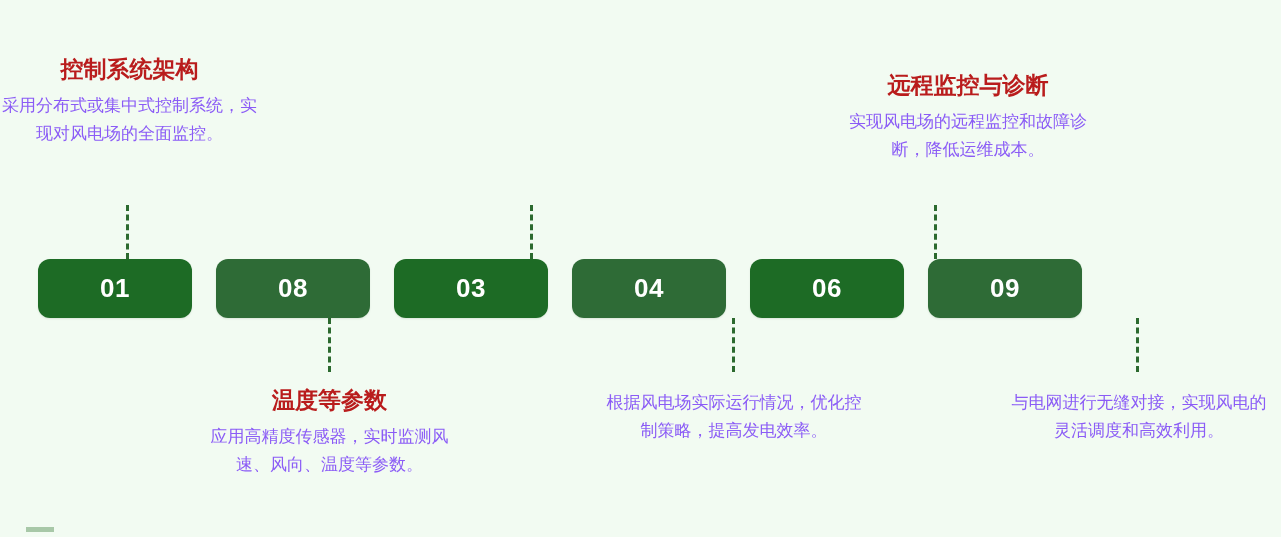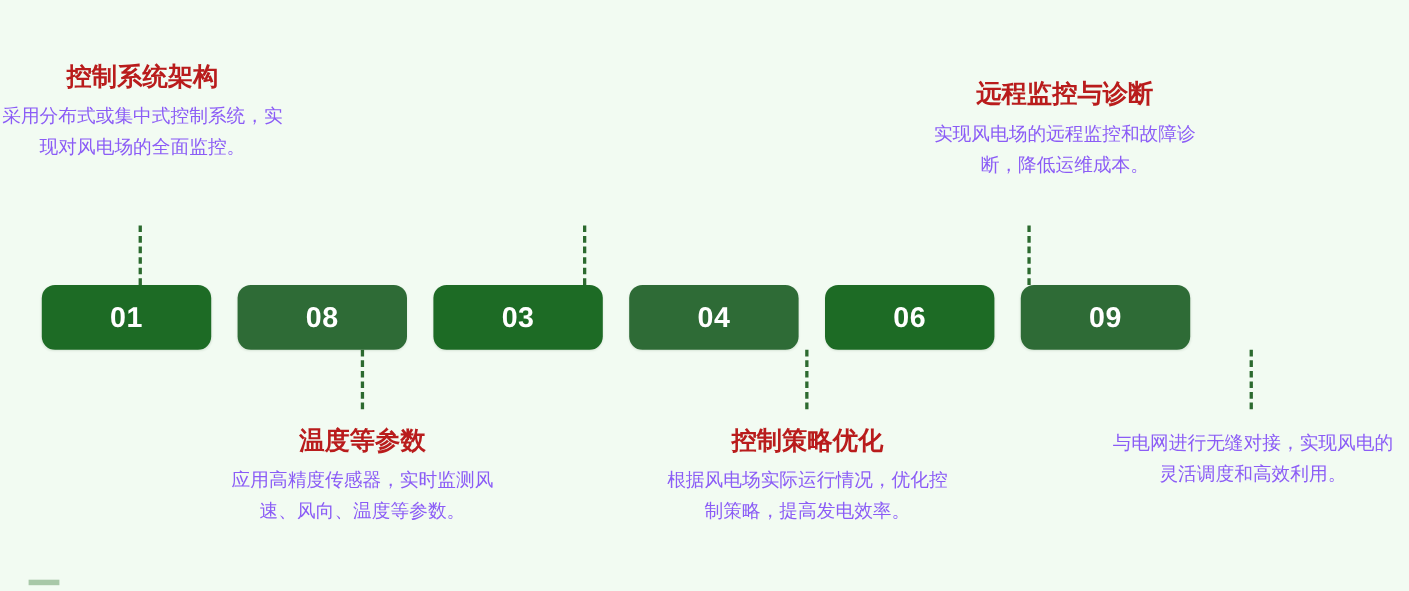--- a/index.html
+++ b/index.html
@@ -128,21 +128,20 @@
     <div class="pill dark">06</div>
     <div class="pill light">09</div>
   </div>
 
   <div class="block bottom b2">
     <div class="heading">温度等参数</div>
     <div class="body">应用高精度传感器，实时监测风速、风向、温度等参数。</div>
   </div>
 
   <div class="block bottom b4">
-    <div class="heading">控制策略优化</div>
     <div class="body">根据风电场实际运行情况，优化控制策略，提高发电效率。</div>
   </div>
 
   <div class="block bottom b6">
     <div class="body">与电网进行无缝对接，实现风电的灵活调度和高效利用。</div>
   </div>
 
   <div class="sliver"></div>
 
 </div>

